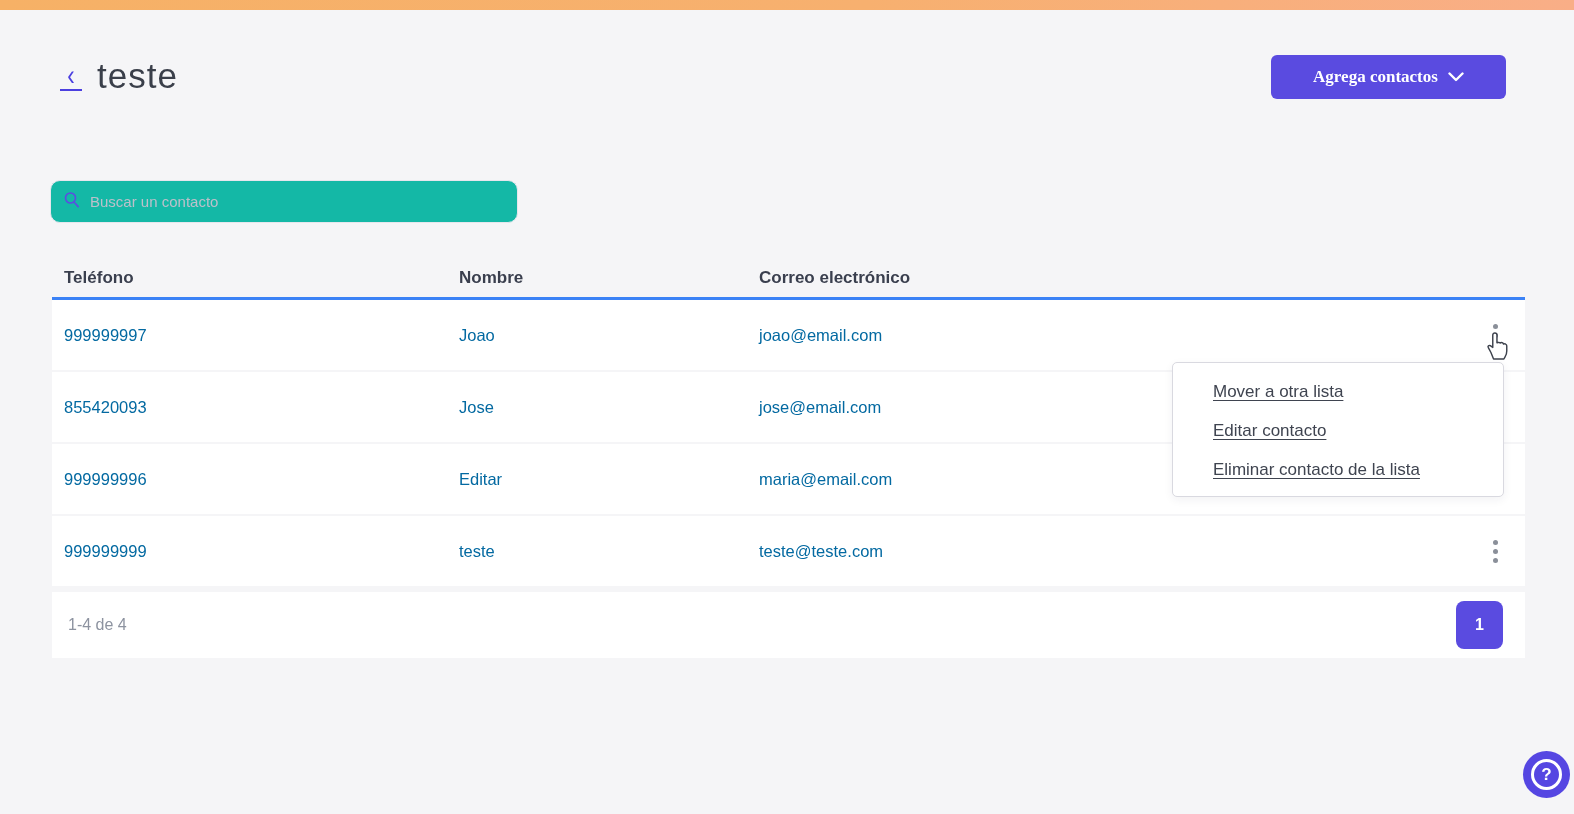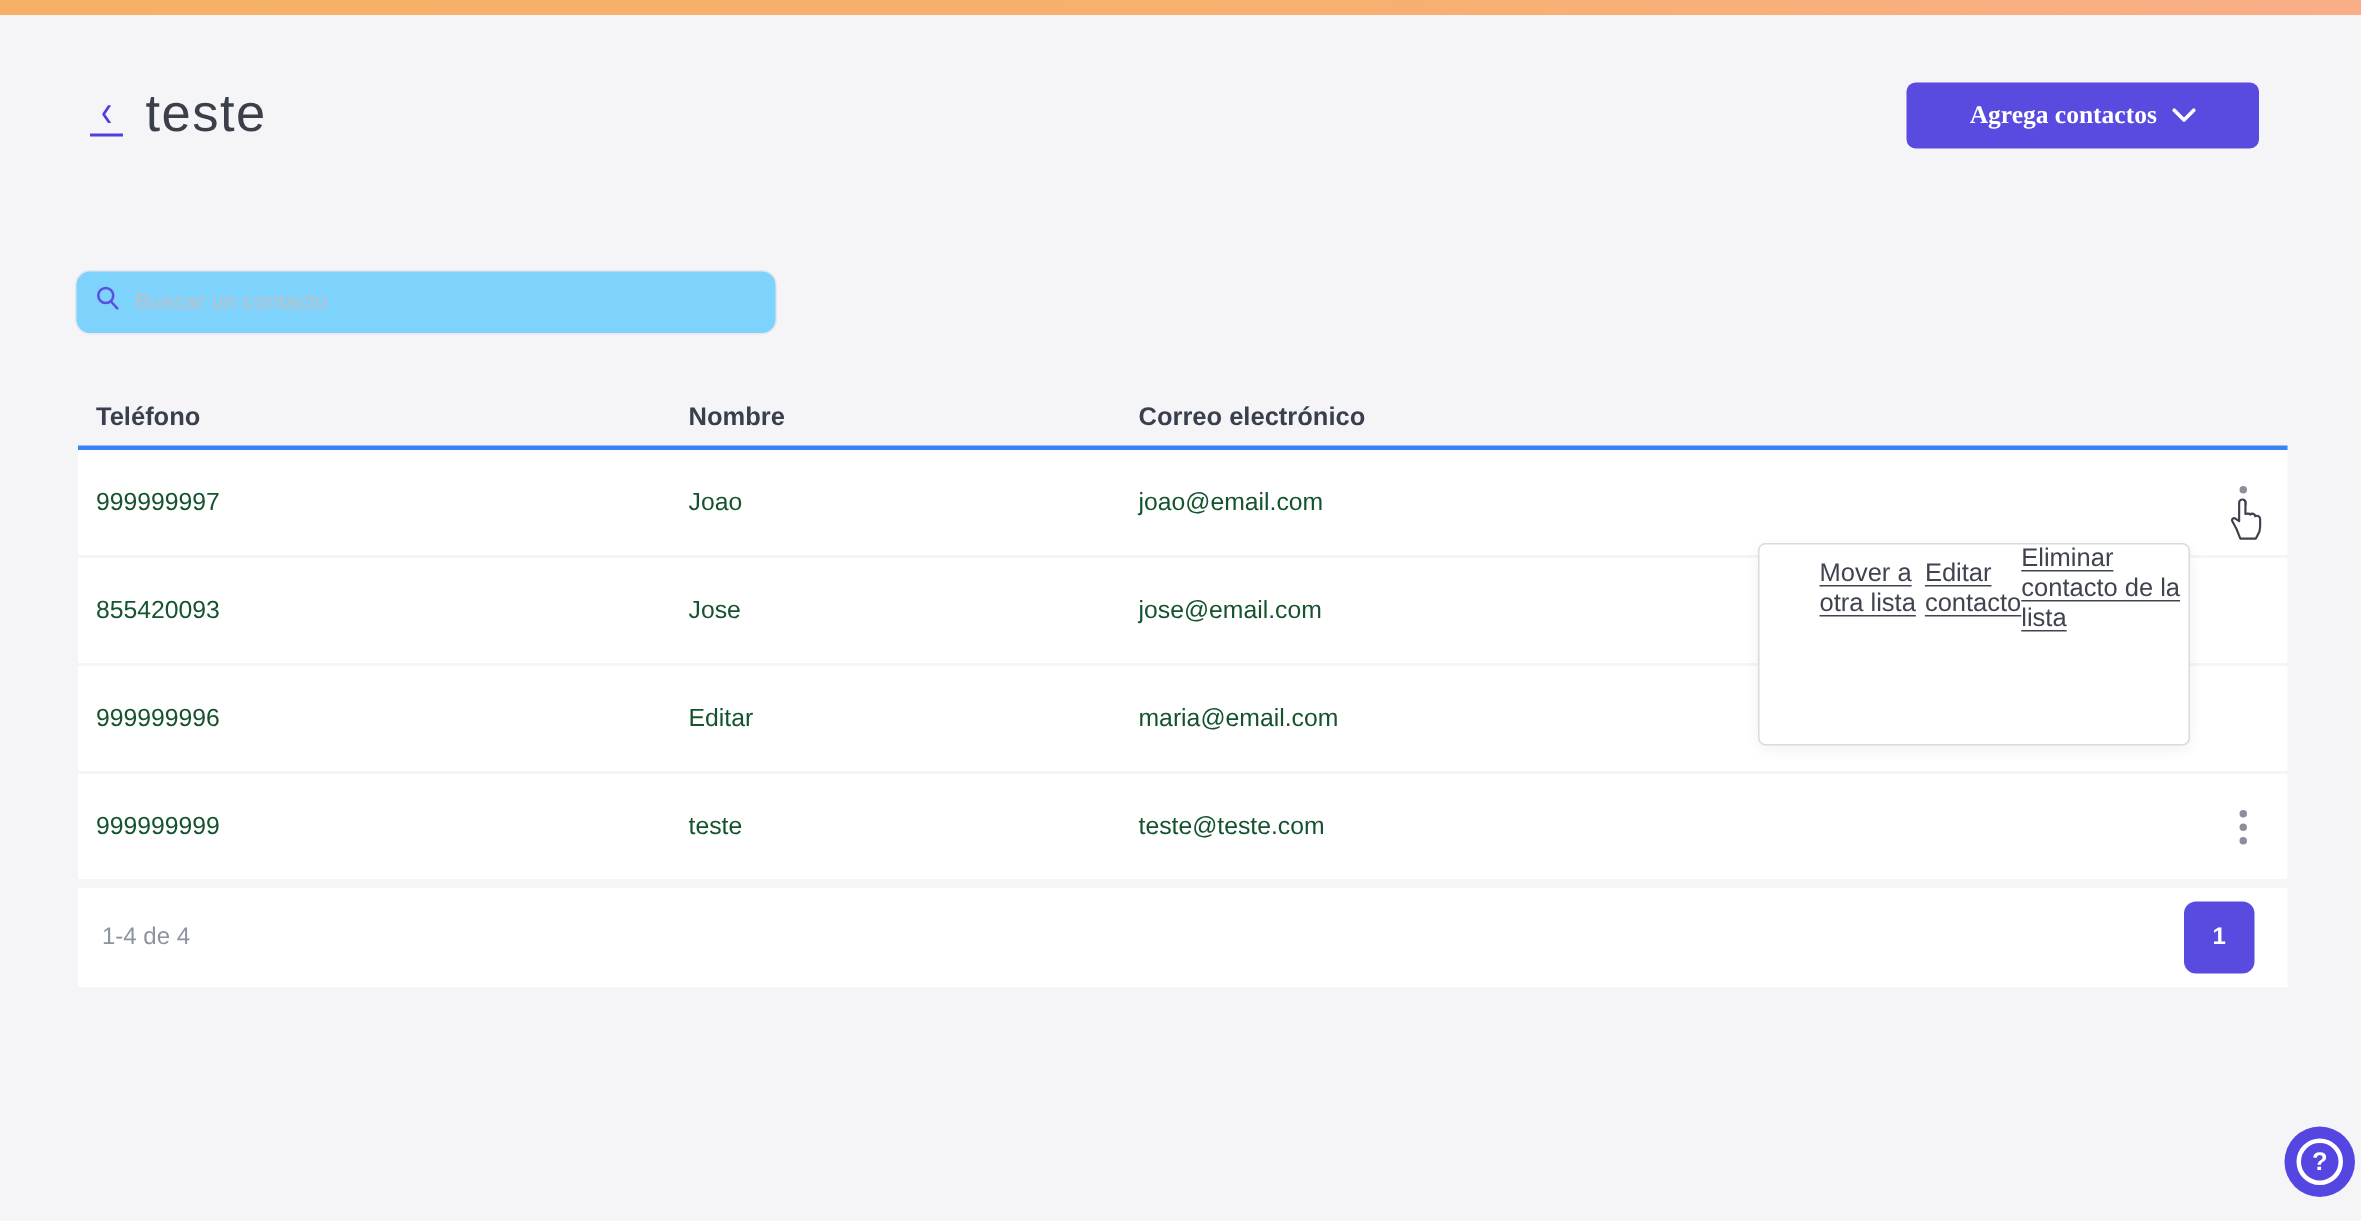--- a/index.html
+++ b/index.html
@@ -45,21 +45,21 @@
     color:#ffffff; font-size:17px; font-weight:700;
     font-family:Liberation Serif, serif;
     display:flex; align-items:center; justify-content:center; gap:10px;
     cursor:pointer;
   }
   .add-btn svg { display:block; }
   
   .search-box {
     position:absolute; left:50px; top:180px;
     width:468px; height:43px;
-    background:#7dd3fc;
+    background:#14b8a6;
     border:1px solid #e6e6ed; border-radius:10px;
     display:flex; align-items:center; padding:0 12px;
     gap:9px;
   }
   .search-box svg { flex:0 0 auto; }
   .search-input {
     flex:1; border:none; outline:none; background:transparent;
     font-size:15px; color:#4a4f5a;
     font-family:"Liberation Sans", sans-serif;
   }
@@ -69,21 +69,21 @@
   .t-header {
     display:flex; align-items:center;
     height:42px; padding-left:12px;
     font-size:17px; font-weight:700; color:#3a3f4e;
     border-bottom:3px solid #3b82f6;
   }
   .t-row {
     display:flex; align-items:center;
     height:70px; padding-left:12px;
     background:#ffffff; margin-bottom:2px;
-    font-size:16.5px; color:#14532d;
+    font-size:16.5px; color:#0369a1;
     position:relative;
   }
   .col-phone { width:395px; }
   .col-name  { width:300px; }
   .col-email { flex:1; }
   .col-actions { width:60px; display:flex; justify-content:center; }
   .kebab {
     width:26px; height:34px;
     display:flex; flex-direction:column; align-items:center; justify-content:center;
     gap:4px; cursor:pointer; background:transparent; border:none;
@@ -101,28 +101,27 @@
     width:47px; height:48px;
     background:#5a4be0; color:#ffffff;
     border:none; border-radius:8px;
     font-size:16px; font-weight:700;
     font-family:"Liberation Sans", sans-serif;
     cursor:pointer;
   }
   
   .context-menu {
     position:absolute; left:1172px; top:362px;
-    width:288px; height:135px;
+    width:332px; height:135px;
     background:#ffffff;
     border:1px solid #d9d9e0; border-radius:5px;
     box-shadow:0 3px 10px rgba(40,40,60,0.06);
     padding:9px 0 0 40px;
-    display:flex; 
+    display:flex; flex-direction:column;
     z-index:5;
-    justify-content:space-between;
   }
   .menu-item {
     height:39px; display:flex; align-items:center;
     font-size:17px; color:#3f4450;
     text-decoration:underline;
     text-underline-offset:3px;
     cursor:pointer;
   }
   
   .cursor-hand {

